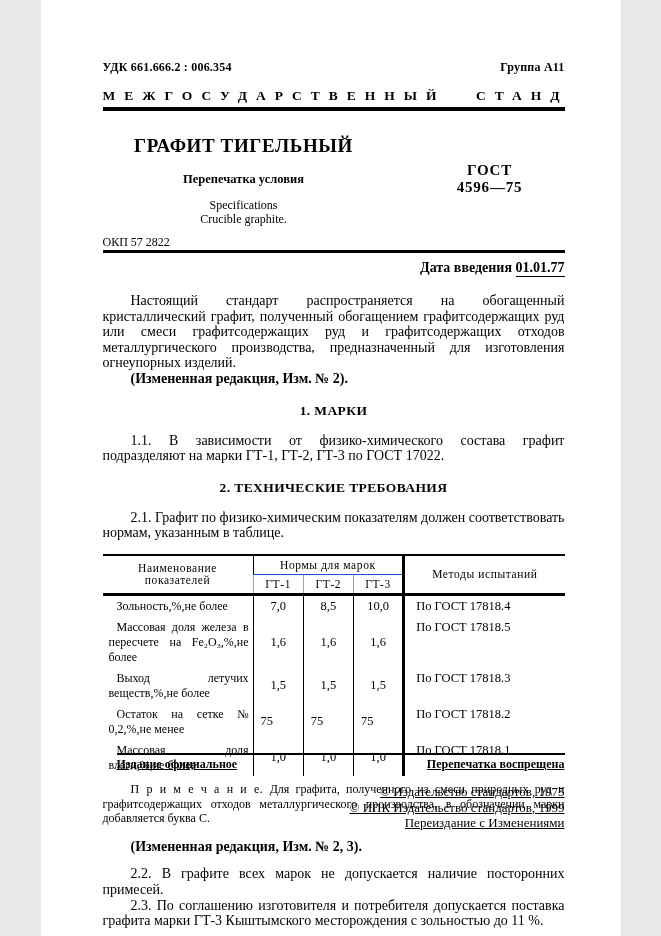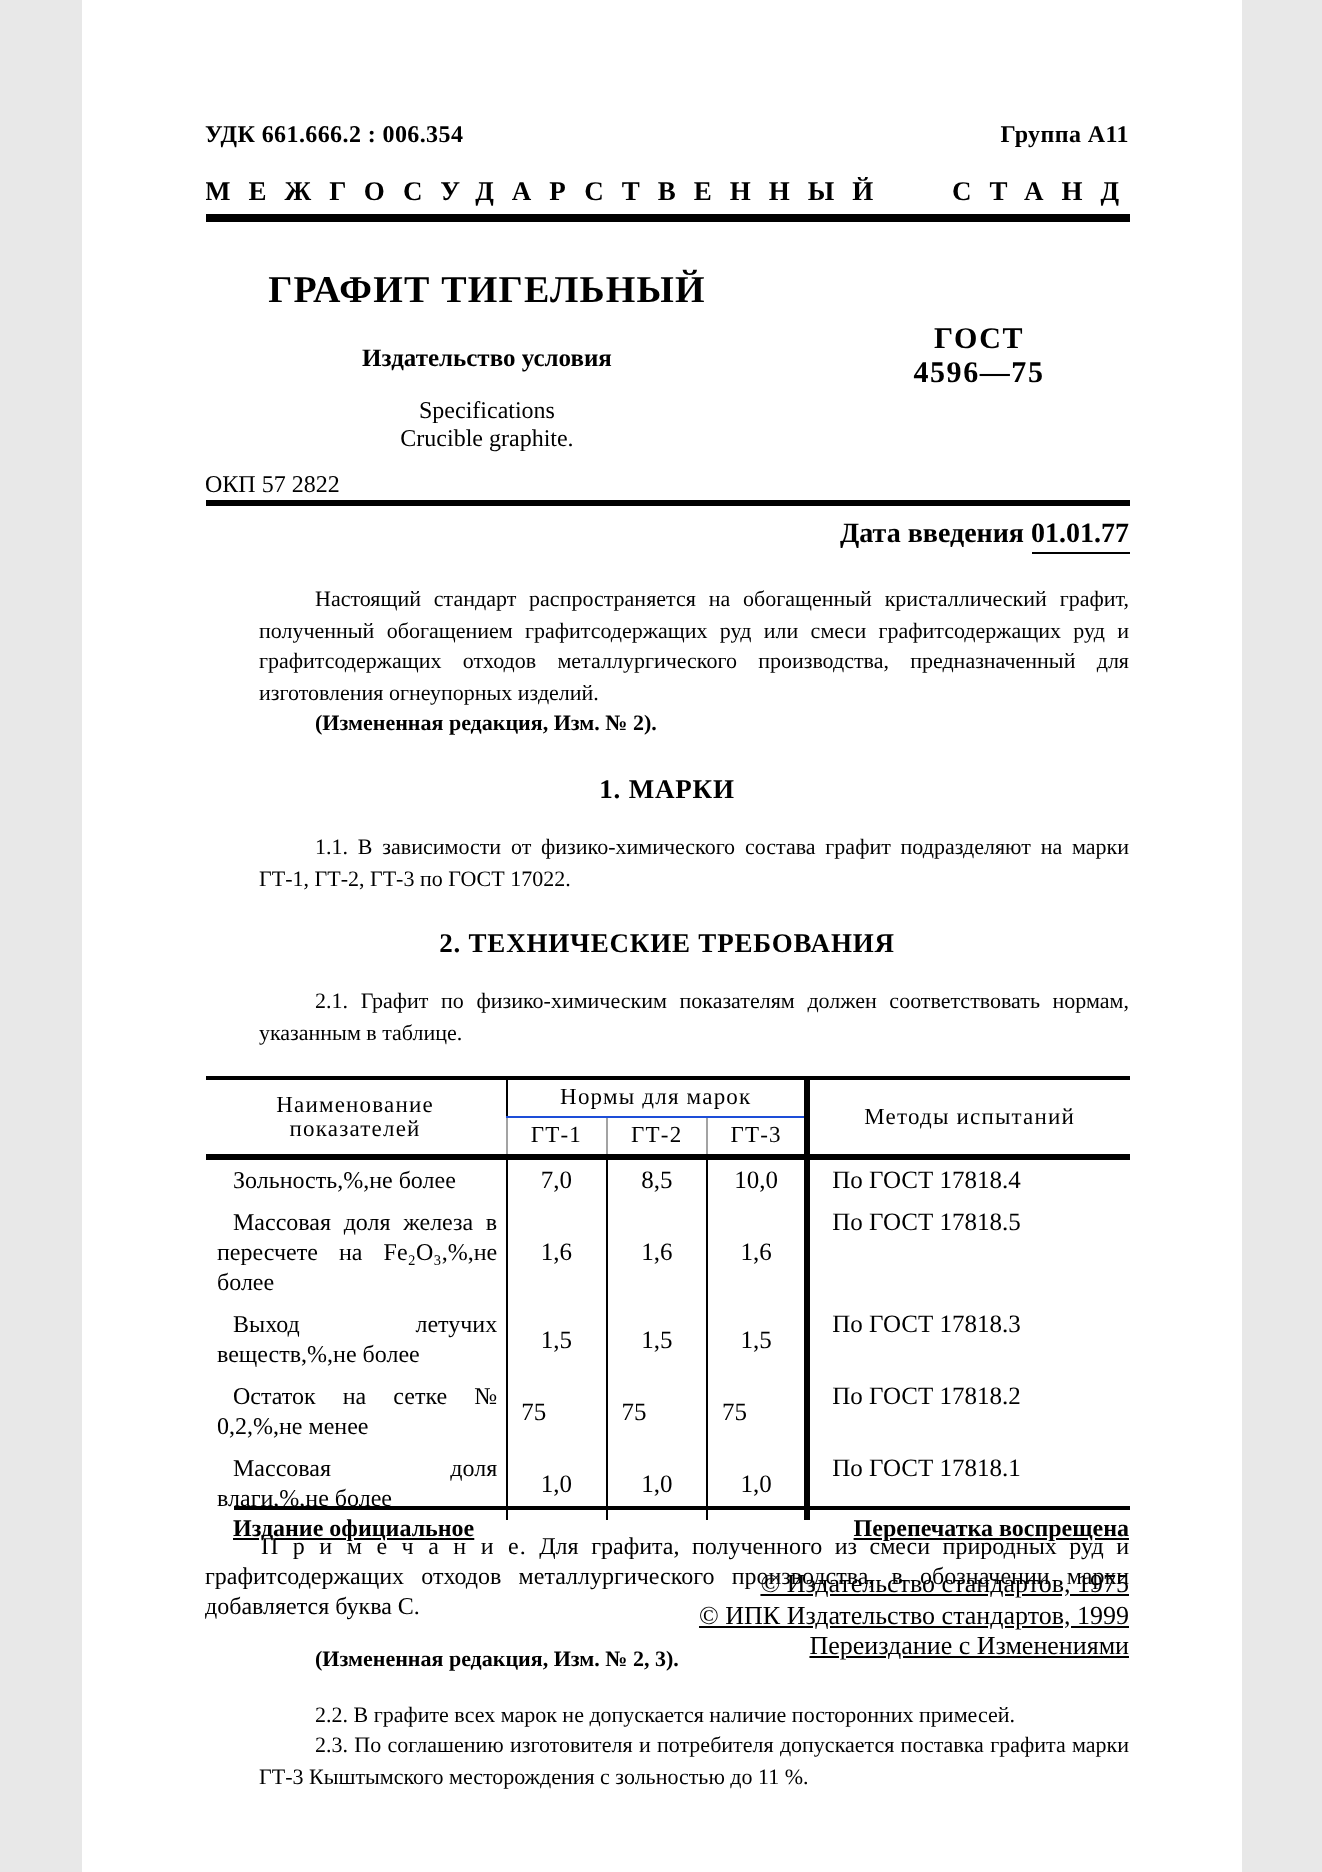--- a/index.html
+++ b/index.html
@@ -31,21 +31,21 @@
   .doc-title   { font-size: 19px; font-weight: bold; letter-spacing: 0.6px; }
   .doc-subtitle{ font-size: 12.5px; font-weight: bold; margin-top: 15px; }
   .doc-en      { font-size: 12px; margin-top: 11px; line-height: 14px; }
   .gost-block  { width: 150px; text-align: center; margin-top: 27px; }
   .gost-label, .gost-number { font-size: 15px; font-weight: bold; letter-spacing: 0.8px; line-height: 17px; }
   .okp { font-size: 12px; margin-top: 9px; }
 
   .date-line { text-align: right; margin-top: 7px; font-size: 14px; font-weight: bold; }
   .date-value { border-bottom: 1.5px solid #000; padding-bottom: 1px; }
 
-  .body-text { font-size: 11px; line-height: 15.6px; text-align: justify; margin-left: 27px; }
+  .body-text { font-size: 14px; line-height: 15.6px; text-align: justify; }
   .indent { text-indent: 28px; }
   .intro-paragraph { margin-top: 17px; }
   .amendment { font-weight: bold; text-align: left; }
 
   .section-heading { text-align: center; font-size: 13.5px; font-weight: bold; margin-top: 16px; letter-spacing: 0.4px; }
   .para { margin-top: 14px; }
 
   table.spec {
     width: 100%;
     border-collapse: collapse;
@@ -84,21 +84,21 @@
     <span class="udk">УДК 661.666.2 : 006.354</span>
     <span class="group">Группа А11</span>
   </div>
 
   <div class="std-type">МЕЖГОСУДАРСТВЕННЫЙ СТАНДАРТ</div>
   <div class="rule-xthick"></div>
 
   <div class="title-block">
     <div class="title-left">
       <div class="doc-title">ГРАФИТ ТИГЕЛЬНЫЙ</div>
-      <div class="doc-subtitle">Издательство условия</div>
+      <div class="doc-subtitle">Перепечатка условия</div>
       <div class="doc-en">
         <div>Specifications</div>
         <div>Crucible graphite.</div>
       </div>
     </div>
     <div class="gost-block">
       <div class="gost-label">ГОСТ</div>
       <div class="gost-number">4596—75</div>
     </div>
   </div>

